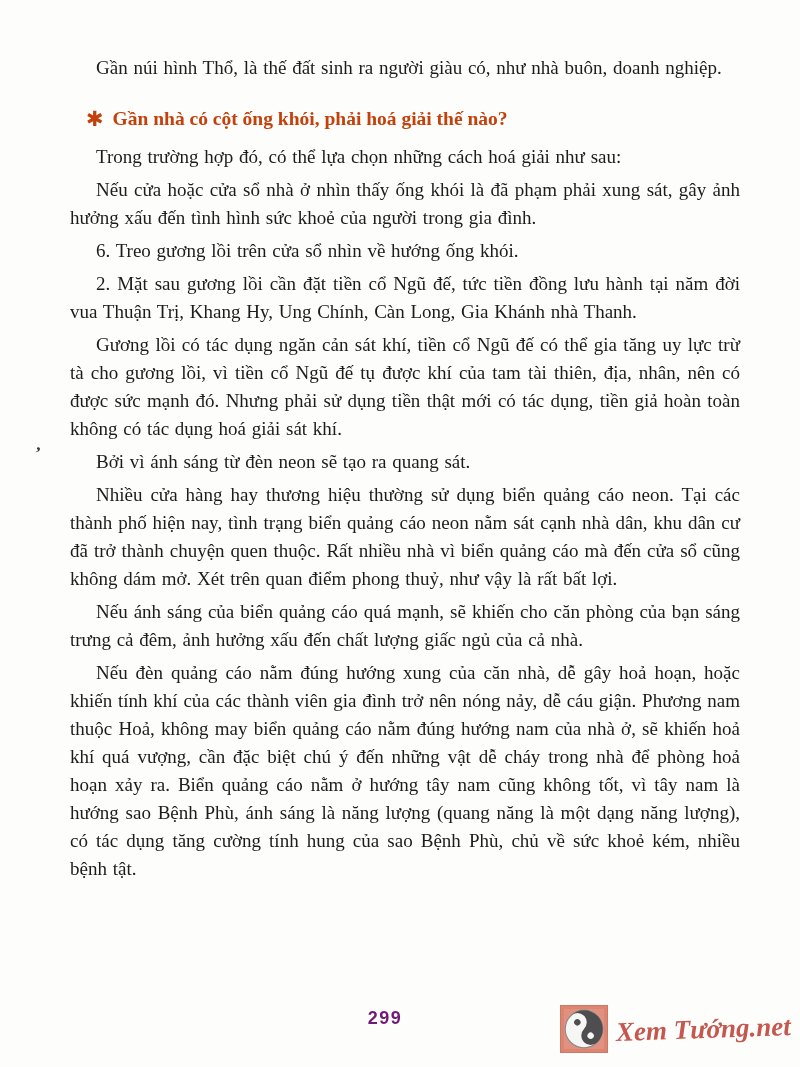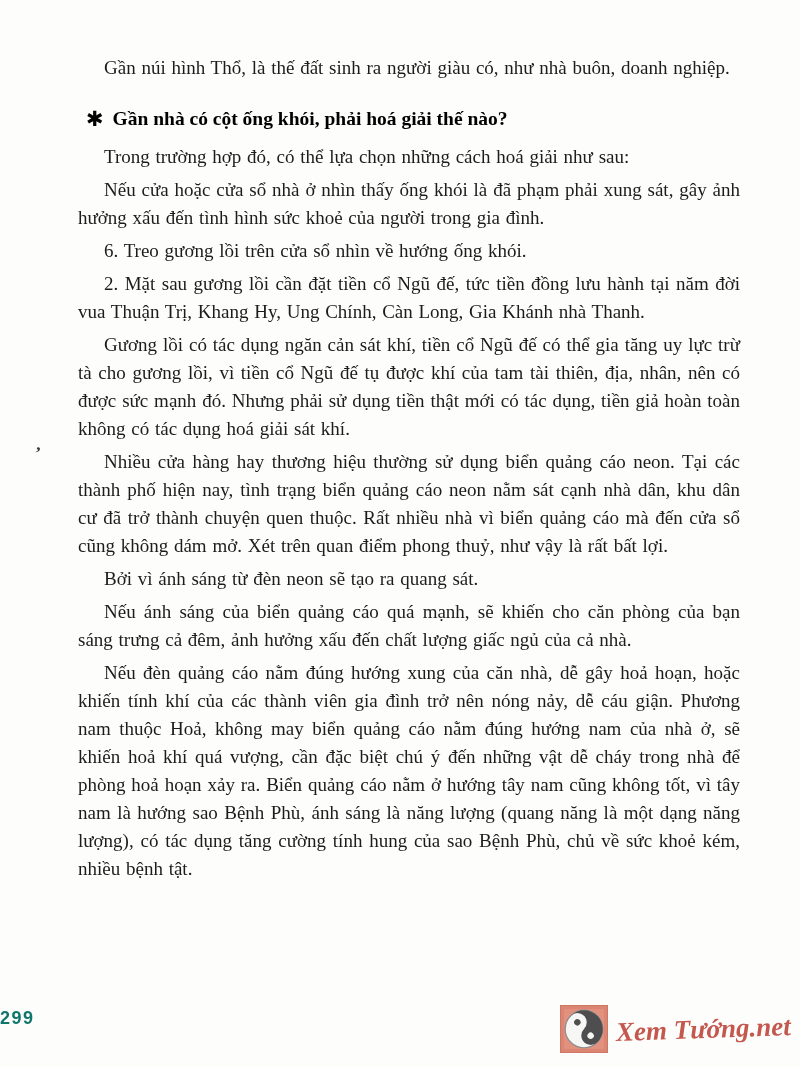--- a/index.html
+++ b/index.html
@@ -13,50 +13,51 @@
   }
   .content {
     position:absolute;
     left:62px; top:54px;
     width:678px;
   }
   p.body {
     font: 19px/28px "Liberation Serif", serif;
     text-align: justify;
     text-indent: 26px;
-    margin: 0 0 5px 16px;
+    margin: 0 0 5px 8px;
     word-spacing: 1px;
     color:#1c1c1c;
   }
   h2.heading {
     font: bold 19.5px/28px "Liberation Serif", serif;
     margin: 22px 0 10px 0;
     padding-left: 24px;
-    color:#000000;
+    color:#c2410c;
   }
   h2.heading .star {
     font-family: "DejaVu Sans", sans-serif;
     font-size: 21px;
     margin-right: 9px;
     position: relative;
     top: 1px;
   }
   .margin-artifact {
     position:absolute;
     left:37px; top:434px;
     font: bold 18px "Liberation Serif", serif;
     color:#3a3a3a;
     transform: rotate(10deg);
   }
   .page-number {
     position:absolute;
     top:1007px; left:0; width:770px;
+    text-align:center;
     font: bold 18px/22px "Liberation Sans", sans-serif;
     letter-spacing: 1.5px;
-    color:#0f766e;
+    color:#701a75;
   }
   .watermark {
     position:absolute;
     right:5px; top:1005px;
     display:flex; align-items:center;
   }
   .yy-badge {
     width:48px; height:48px;
     background:#e2englishnone;
   }
@@ -91,22 +92,22 @@
 
     <h2 class="heading"><span class="star">✱</span><span>Gần nhà có cột ống khói, phải hoá giải thế nào?</span></h2>
 
     <p class="body">Trong trường hợp đó, có thể lựa chọn những cách hoá giải như sau:</p>
     <p class="body">Nếu cửa hoặc cửa sổ nhà ở nhìn thấy ống khói là đã phạm phải xung sát, gây ảnh hưởng xấu đến tình hình sức khoẻ của người trong gia đình.</p>
     <p class="body">6. Treo gương lồi trên cửa sổ nhìn về hướng ống khói.</p>
     <p class="body">2. Mặt sau gương lồi cần đặt tiền cổ Ngũ đế, tức tiền đồng lưu hành tại năm đời vua Thuận Trị, Khang Hy, Ung Chính, Càn Long, Gia Khánh nhà Thanh.</p>
     <p class="body">Gương lồi có tác dụng ngăn cản sát khí, tiền cổ Ngũ đế có thể gia tăng uy lực trừ tà cho gương lồi, vì tiền cổ Ngũ đế tụ được khí của tam tài thiên, địa, nhân, nên có được sức mạnh đó. Nhưng phải sử dụng tiền thật mới có tác dụng, tiền giả hoàn toàn không có tác dụng hoá giải sát khí.</p>
 
 
+    <p class="body">Bởi vì ánh sáng từ đèn neon sẽ tạo ra quang sát.</p>
     <p class="body">Nhiều cửa hàng hay thương hiệu thường sử dụng biển quảng cáo neon. Tại các thành phố hiện nay, tình trạng biển quảng cáo neon nằm sát cạnh nhà dân, khu dân cư đã trở thành chuyện quen thuộc. Rất nhiều nhà vì biển quảng cáo mà đến cửa sổ cũng không dám mở. Xét trên quan điểm phong thuỷ, như vậy là rất bất lợi.</p>
-    <p class="body">Bởi vì ánh sáng từ đèn neon sẽ tạo ra quang sát.</p>
     <p class="body">Nếu ánh sáng của biển quảng cáo quá mạnh, sẽ khiến cho căn phòng của bạn sáng trưng cả đêm, ảnh hưởng xấu đến chất lượng giấc ngủ của cả nhà.</p>
     <p class="body">Nếu đèn quảng cáo nằm đúng hướng xung của căn nhà, dễ gây hoả hoạn, hoặc khiến tính khí của các thành viên gia đình trở nên nóng nảy, dễ cáu giận. Phương nam thuộc Hoả, không may biển quảng cáo nằm đúng hướng nam của nhà ở, sẽ khiến hoả khí quá vượng, cần đặc biệt chú ý đến những vật dễ cháy trong nhà để phòng hoả hoạn xảy ra. Biển quảng cáo nằm ở hướng tây nam cũng không tốt, vì tây nam là hướng sao Bệnh Phù, ánh sáng là năng lượng (quang năng là một dạng năng lượng), có tác dụng tăng cường tính hung của sao Bệnh Phù, chủ về sức khoẻ kém, nhiều bệnh tật.</p>
 
   </div>
 
   <div class="page-number">299</div>
 
   <div class="watermark">
     <span class="yy-badge">
       <svg width="40" height="40" viewBox="0 0 100 100" aria-hidden="true">

